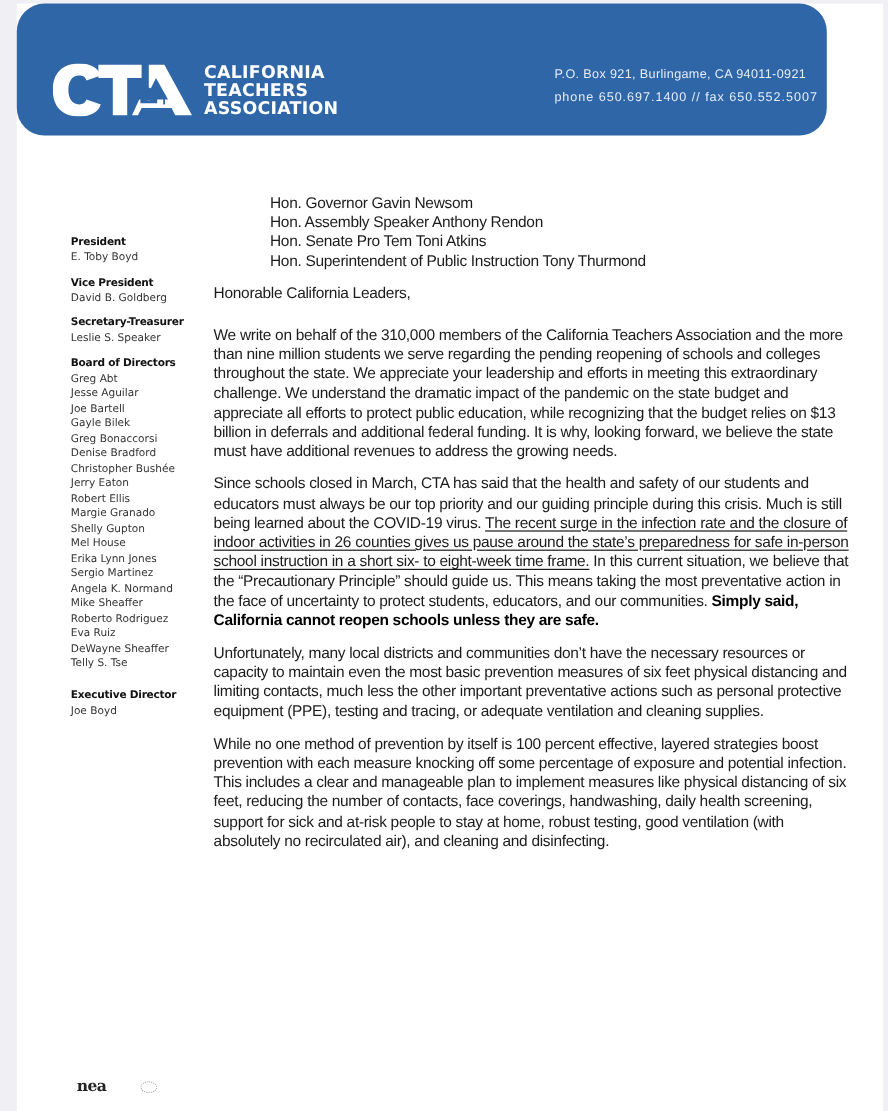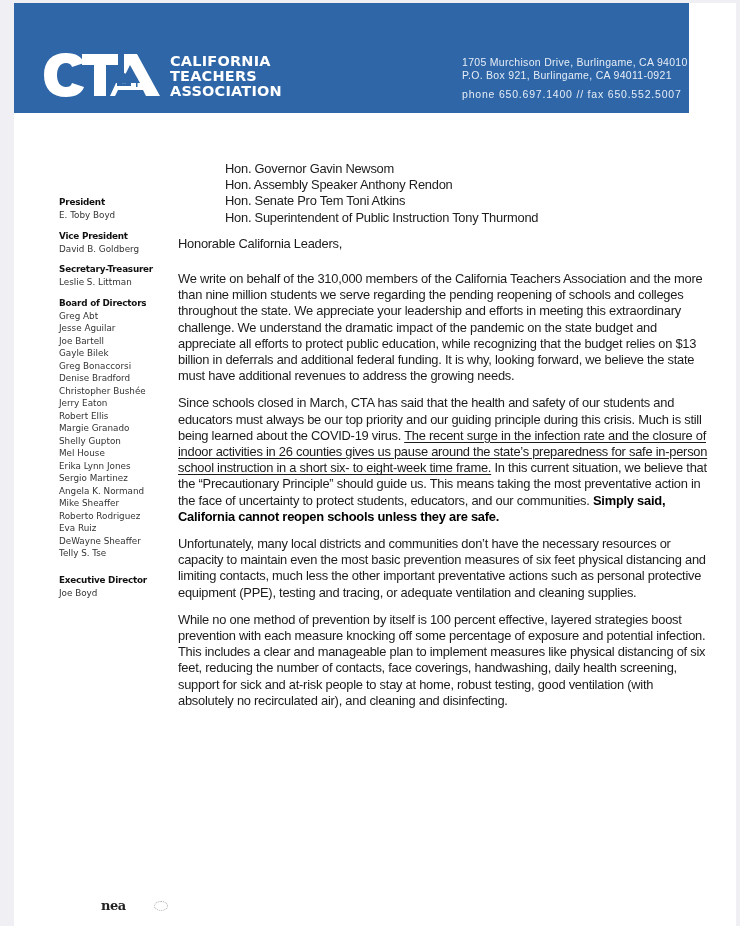--- a/index.html
+++ b/index.html
@@ -9,20 +9,21 @@
     position: relative;
     font-family: "Liberation Sans", sans-serif;
   }
   .page {
     position: absolute; left: 14px; top: 3px; width: 722px; height: 923px;
     background: #ffffff;
   }
   .header {
     position: absolute; left: 0; top: 0; width: 675px; height: 110px;
     background: #2e66a8;
+    border-radius: 23px;
   }
   .logo {
     position: absolute; left: 30px; top: 50px; width: 116px; height: 44px;
   }
   .org-name {
     position: absolute; left: 156px; top: 51px;
     color: #ffffff; font-family: "DejaVu Sans", sans-serif; font-weight: bold;
     font-size: 14.5px; line-height: 15px; letter-spacing: 0.2px;
   }
   .org-name div { white-space: nowrap; }
@@ -44,21 +45,21 @@
   }
   .date { margin-bottom: 15px; }
   .recipients { margin-bottom: 10px; }
   .recipients div { white-space: nowrap; margin-left: 47px; }
   .salutation { margin-bottom: 19px; }
   .para { margin: 0 0 11px 0; width: 530px; }
   .para u { text-decoration: underline; text-underline-offset: 2px; }
   .para b { color: #000; }
   .footer {
     position: absolute; left: 50px; top: 895px;
-    display: flex; align-items: center; gap: 28px; margin-left: 37px;
+    display: flex; align-items: center; gap: 28px;
   }
   .nea {
     font-family: "DejaVu Serif", serif; font-weight: bold; font-size: 13px; color: #222;
     letter-spacing: -0.5px;
   }
   .union-bug {
     width: 12px; height: 8px; border: 1px dotted #aaa; border-radius: 50%;
   }
 </style>
 </head>
@@ -78,38 +79,37 @@
       <path d="M66 26 L80 20 L94 26 L80 31 Z" fill="#2e66a8"></path>
       <path d="M73 28 L73 33 L87 33 L87 28 L80 31 Z" fill="#2e66a8"></path>
       <rect x="92" y="26" width="1.5" height="8" fill="#2e66a8"></rect>
     </svg>
     <div class="org-name">
       <div>CALIFORNIA</div>
       <div>TEACHERS</div>
       <div>ASSOCIATION</div>
     </div>
     <div class="address">
-      <div>1705 Murchison Drive, Burlingame, CA  94010</div>
       <div>P.O. Box 921, Burlingame, CA  94011-0921</div>
       <div class="phone">phone  650.697.1400 // fax  650.552.5007</div>
     </div>
   </div>
 
   <div class="sidebar">
     <div class="sb-section">
       <div class="sb-title">President</div>
       <div class="sb-name">E. Toby Boyd</div>
     </div>
     <div class="sb-section">
       <div class="sb-title">Vice President</div>
       <div class="sb-name">David B. Goldberg</div>
     </div>
     <div class="sb-section">
       <div class="sb-title">Secretary-Treasurer</div>
-      <div class="sb-name">Leslie S. Littman</div>
+      <div class="sb-name">Leslie S. Speaker</div>
     </div>
     <div class="sb-section" style="margin-bottom:14px;">
       <div class="sb-title">Board of Directors</div>
       <div id="board-list">
           <div class="sb-name">Greg Abt</div>
           <div class="sb-name">Jesse Aguilar</div>
           <div class="sb-name">Joe Bartell</div>
           <div class="sb-name">Gayle Bilek</div>
           <div class="sb-name">Greg Bonaccorsi</div>
           <div class="sb-name">Denise Bradford</div>

